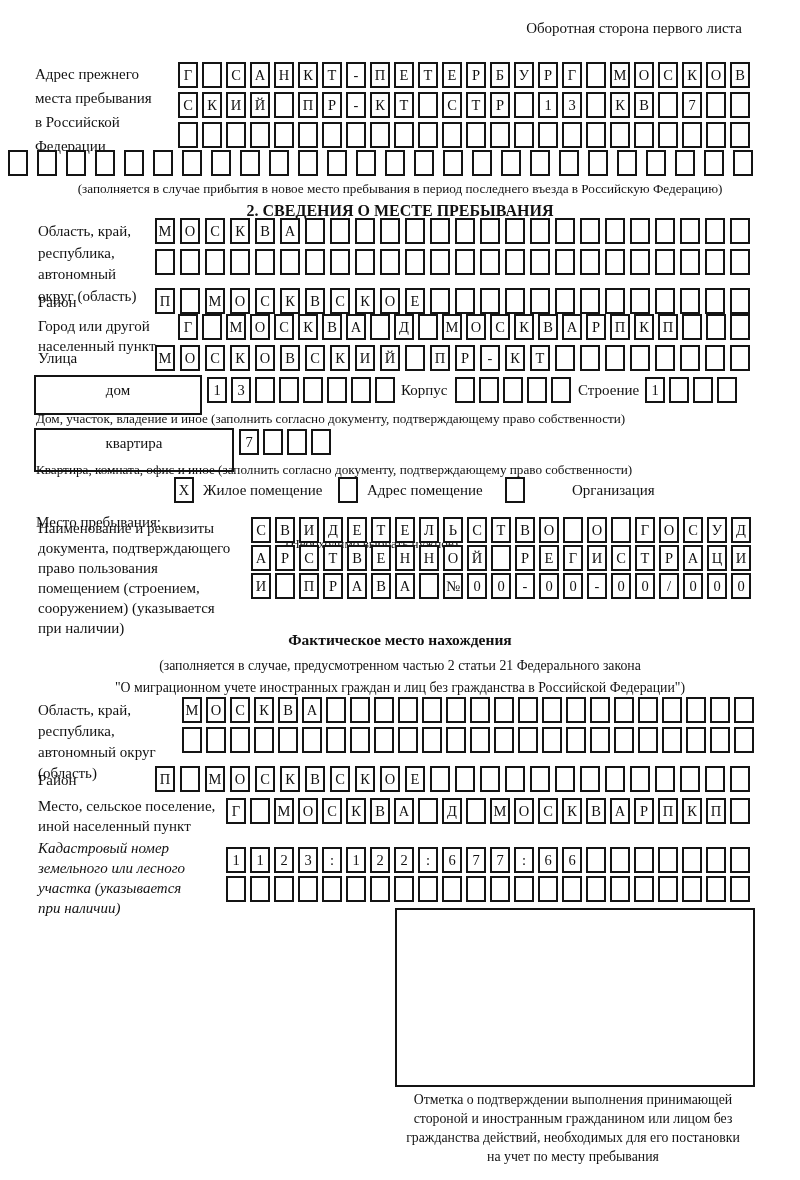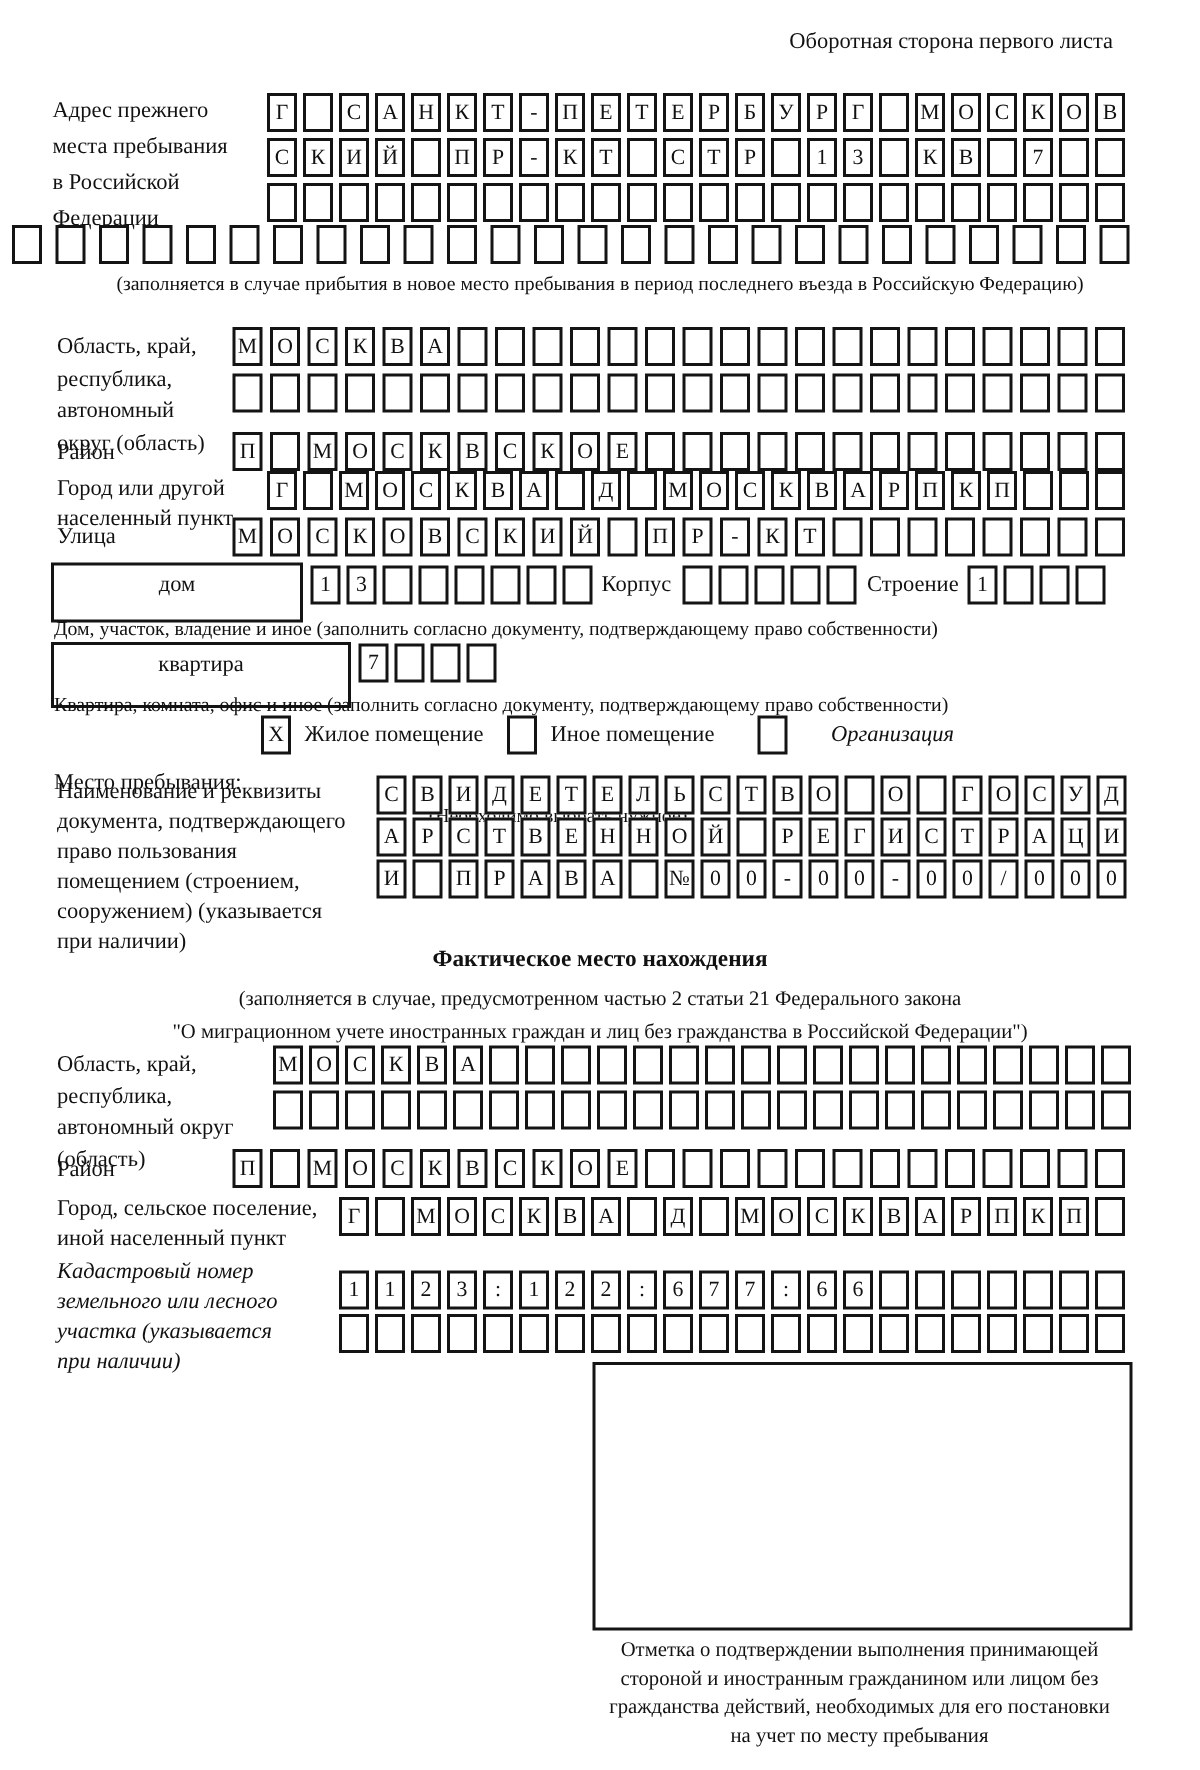--- a/index.html
+++ b/index.html
@@ -132,20 +132,21 @@
       <span class="cell"></span>
       <span class="cell"></span>
       <span class="cell"></span>
       <span class="cell"></span>
       <span class="cell"></span>
       <span class="cell"></span>
       <span class="cell"></span>
     </div>
   <div class="txt small center" style="top:180px;">(заполняется в случае прибытия в новое место пребывания в период последнего въезда в Российскую Федерацию)</div>
 
+  <div class="txt bold center" style="top:201px;font-size:16px;">2. СВЕДЕНИЯ О МЕСТЕ ПРЕБЫВАНИЯ</div>
 
   <div class="txt" style="left:38px;top:221px;width:130px;line-height:21.5px;">Область, край,
 республика,
 автономный
 округ (область)</div>
   <div class="cellrow p25" style="left:155px;top:218px">
       <span class="cell">М</span>
       <span class="cell">О</span>
       <span class="cell">С</span>
       <span class="cell">К</span>
@@ -320,25 +321,25 @@
   <div class="txt small" style="left:36px;top:461px;width:740px;">Квартира, комната, офис и иное (заполнить согласно документу, подтверждающему право собственности)</div>
 
   <div class="inline-label" style="left:36px;top:480px;margin-top:32px;">Место пребывания:</div>
   <div class="cellrow" style="left:174px;top:477px">
       <span class="cell">X</span>
     </div>
   <div class="inline-label" style="left:203px;top:480px;">Жилое помещение</div>
   <div class="cellrow" style="left:338px;top:477px">
       <span class="cell"></span>
     </div>
-  <div class="inline-label" style="left:367px;top:480px;">Иное помещение</div>
+  <div class="inline-label" style="left:367px;top:480px;">Адрес помещение</div>
   <div class="cellrow" style="left:505px;top:477px">
       <span class="cell"></span>
     </div>
-  <div class="inline-label" style="left:554px;top:480px;font-style:italic;">Организация</div>
+  <div class="inline-label" style="left:572px;top:480px;">Организация</div>
   <div class="txt small" style="left:0;top:503px;width:744px;text-align:center;margin-top:32px;">(Необходимо выбрать нужное)</div>
 
   <div class="txt" style="left:38px;top:518px;width:210px;line-height:20px;">Наименование и реквизиты
 документа, подтверждающего
 право пользования
 помещением (строением,
 сооружением) (указывается
 при наличии)</div>
   <div class="cellrow" style="left:251px;top:517px">
       <span class="cell">С</span>
@@ -492,21 +493,21 @@
       <span class="cell"></span>
       <span class="cell"></span>
       <span class="cell"></span>
       <span class="cell"></span>
       <span class="cell"></span>
       <span class="cell"></span>
       <span class="cell"></span>
       <span class="cell"></span>
     </div>
 
-  <div class="txt" style="left:38px;top:796px;width:200px;">Город, сельское поселение,
+  <div class="txt" style="left:38px;top:796px;width:200px;">Место, сельское поселение,
 иной населенный пункт</div>
   <div class="cellrow" style="left:226px;top:798px">
       <span class="cell">Г</span>
       <span class="cell"></span>
       <span class="cell">М</span>
       <span class="cell">О</span>
       <span class="cell">С</span>
       <span class="cell">К</span>
       <span class="cell">В</span>
       <span class="cell">А</span>

